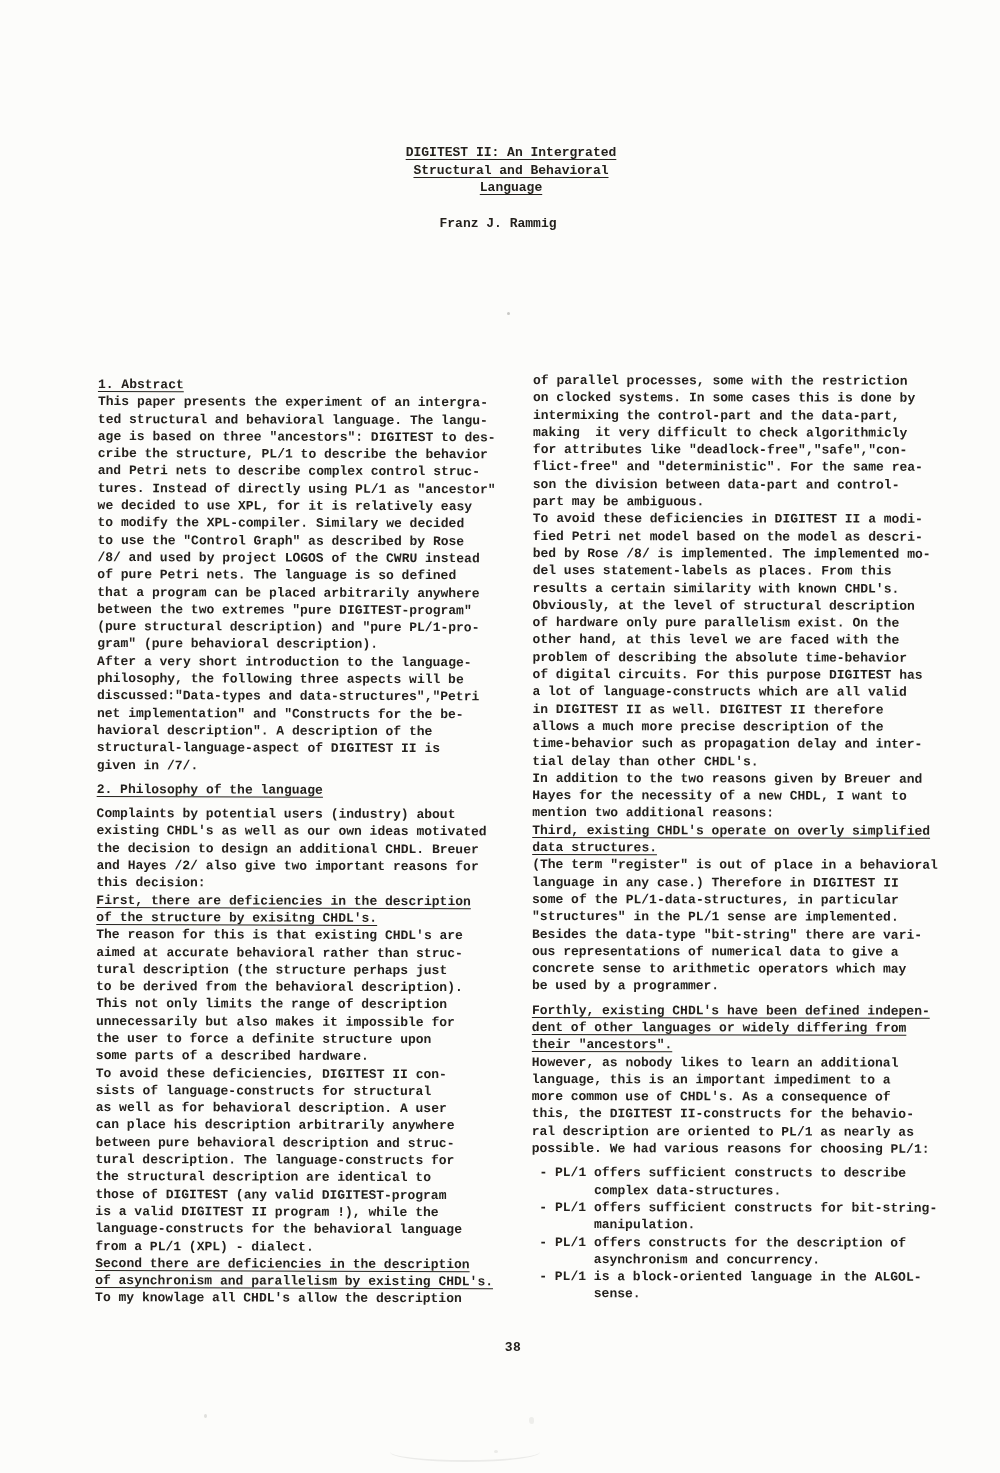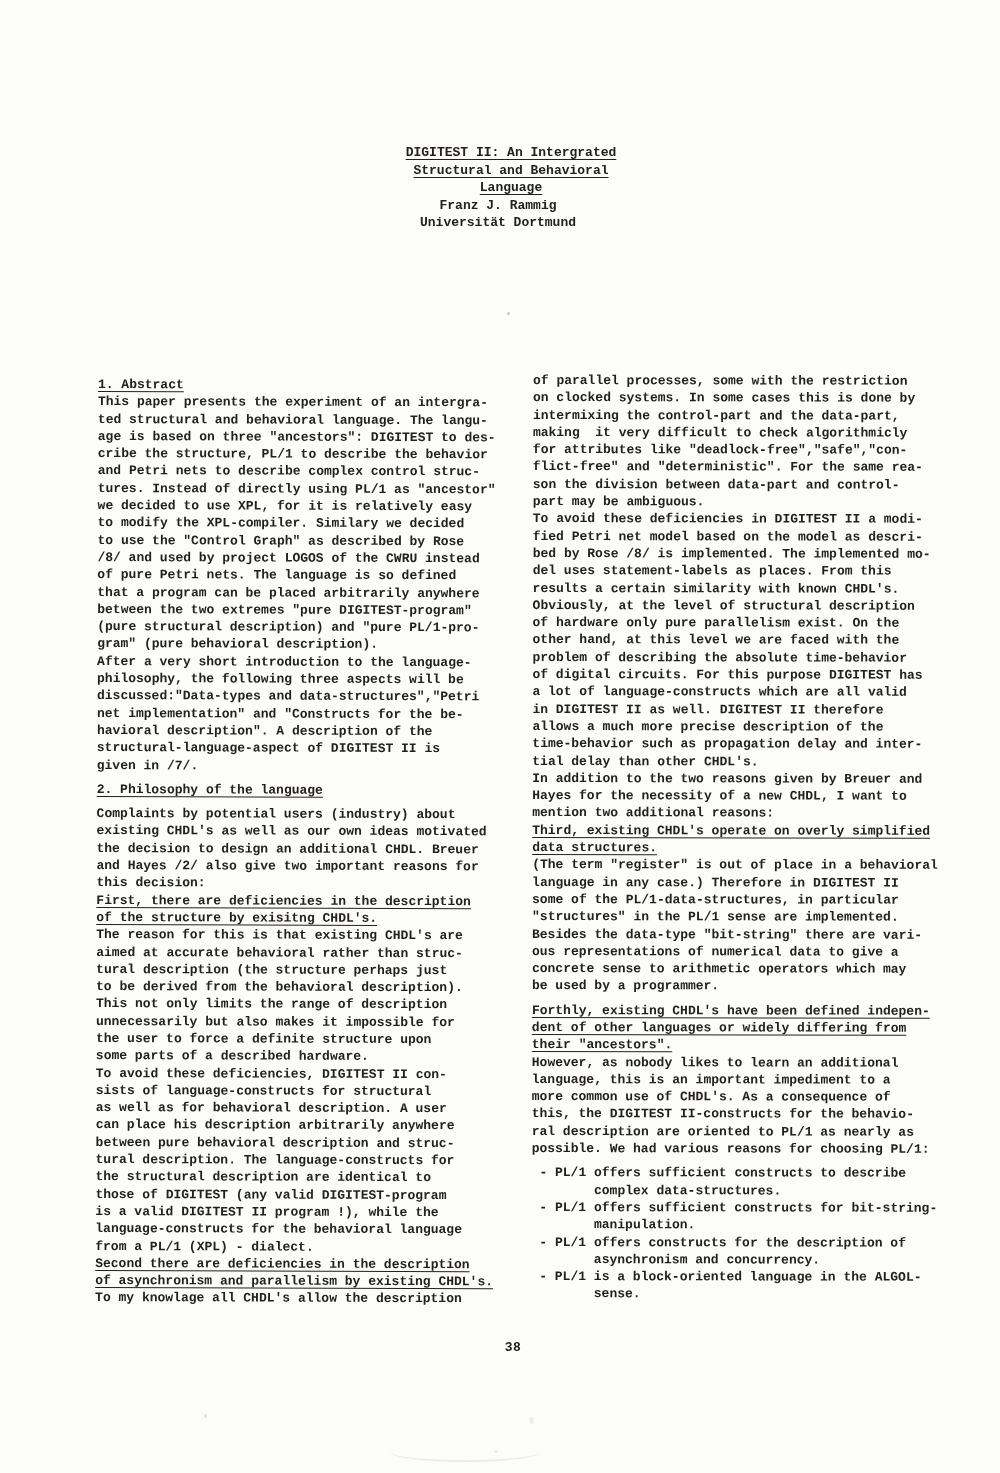--- a/index.html
+++ b/index.html
@@ -30,21 +30,21 @@
     font-size: 13px;
     font-weight: 600;
     line-height: 17.6px;
   }
   .tline {
     text-decoration: underline;
     text-decoration-thickness: 1.2px;
     text-underline-offset: 3px;
   }
   .authors {
-    margin-top: 0;
+    margin-top: 18px;
     margin-right: 26px;
     line-height: 17.5px;
   }
   
   .col {
     position: absolute;
     font-size: 13px;
     font-weight: 600;
   }
   #col-left {
@@ -108,21 +108,20 @@
 <body>
 
 <div class="page">
 
   <div class="title-block">
     <div class="tline">DIGITEST II: An Intergrated</div>
     <div class="tline">Structural and Behavioral</div>
     <div class="tline">Language</div>
     <div class="authors">
       <div>Franz J. Rammig</div>
-      <div>Universität Dortmund</div>
     </div>
   </div>
 
   <div class="col" id="col-left">
       <div class="line u">1. Abstract</div>
       <div class="line">This paper presents the experiment of an intergra-</div>
       <div class="line">ted structural and behavioral language. The langu-</div>
       <div class="line">age is based on three "ancestors": DIGITEST to des-</div>
       <div class="line">cribe the structure, PL/1 to describe the behavior</div>
       <div class="line">and Petri nets to describe complex control struc-</div>

